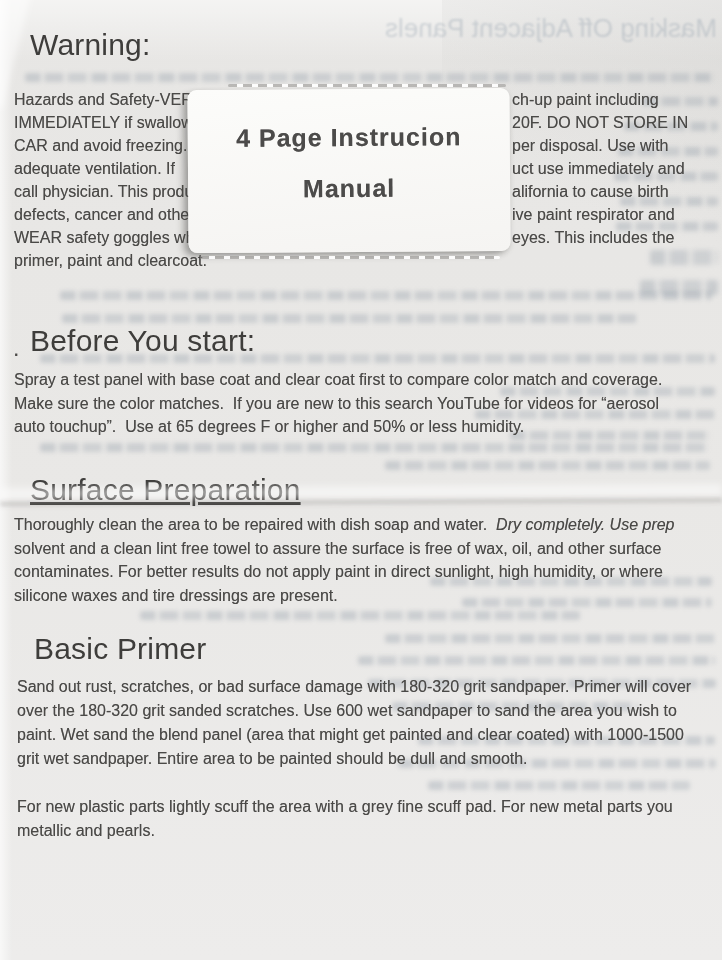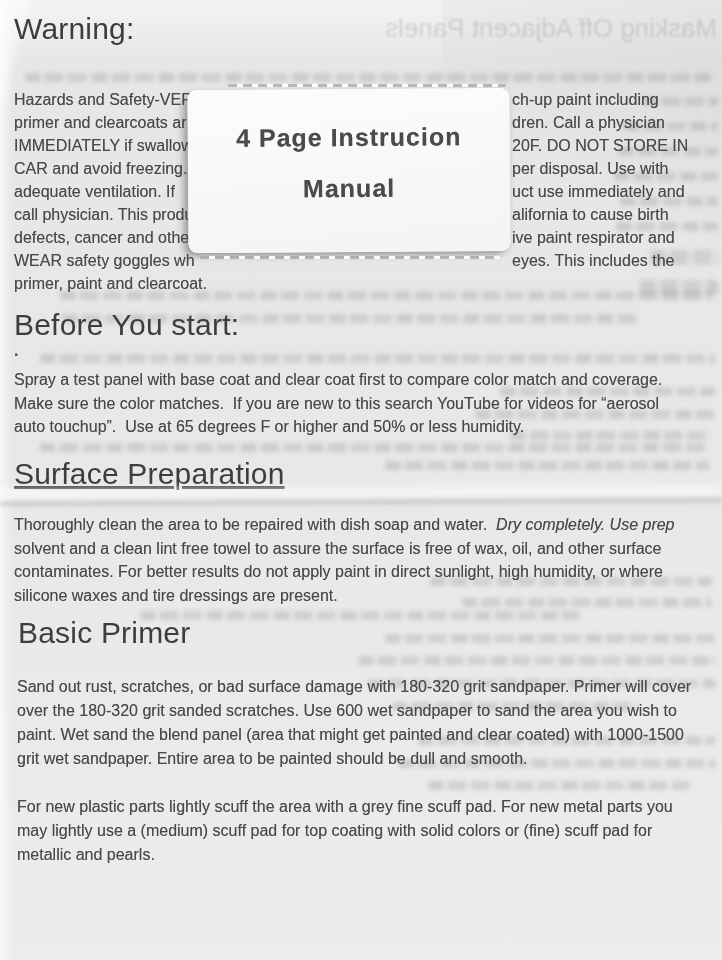--- a/index.html
+++ b/index.html
@@ -25,21 +25,21 @@
   .bleed{position:absolute;height:9px;border-radius:3px;filter:blur(2px);
     background:repeating-linear-gradient(90deg,
       rgba(130,142,156,0.30) 0 15px, rgba(130,142,156,0.05) 15px 20px,
       rgba(130,142,156,0.27) 20px 38px, rgba(130,142,156,0.04) 38px 43px,
       rgba(130,142,156,0.25) 43px 61px, rgba(130,142,156,0.06) 61px 67px);}
   .bleed.big{height:15px;filter:blur(2.5px);}
   .bleed-heading{position:absolute;left:285px;top:13px;width:432px;
     font-size:26px;font-weight:400;color:#94a1ae;opacity:0.38;white-space:nowrap;
     transform:scaleX(-1);filter:blur(1.1px);}
   
-  .h{position:absolute;margin:0;font-size:30px;font-weight:400;color:#3e3d3b;letter-spacing:0.2px;}
+  .h{position:absolute;margin:16px;font-size:30px;font-weight:400;color:#3e3d3b;letter-spacing:0.2px;}
   .warning-h{left:14px;top:12px;}
   .bys-h{left:14px;top:308px;}
   .sp-h{left:14px;top:457px;text-decoration:underline;}
   .bs-h{left:18px;top:616px;}
   .para{position:absolute;left:14px;font-size:16px;line-height:23.5px;
     text-shadow:0 0 0.5px rgba(74,73,71,0.55);}
   .pl{white-space:pre;}
   .it{font-style:italic;}
   .warning-para{top:88px;width:704px;line-height:23px;}
   .warn-line{position:relative;height:23px;white-space:nowrap;}
@@ -99,24 +99,20 @@
   <div class="bleed" style="left:398px;top:759px;width:318px;"></div>
   <div class="bleed" style="left:428px;top:781px;width:262px;"></div>
 
   <h1 class="h warning-h">Warning:</h1>
   <div class="para warning-para">
     <div class="warn-line">
       <span class="wl">Hazards and Safety-VERY</span>
       <span class="wr">ch-up paint including</span>
     </div>
     <div class="warn-line">
-      <span class="wl">primer and clearcoats ar</span>
-      <span class="wr">dren. Call a physician</span>
-    </div>
-    <div class="warn-line">
       <span class="wl">IMMEDIATELY if swallow</span>
       <span class="wr">20F. DO NOT STORE IN</span>
     </div>
     <div class="warn-line">
       <span class="wl">CAR and avoid freezing.</span>
       <span class="wr">per disposal. Use with</span>
     </div>
     <div class="warn-line">
       <span class="wl">adequate ventilation. If</span>
       <span class="wr">uct use immediately and</span>
@@ -164,19 +160,18 @@
 
   <h1 class="h bs-h">Basic Primer</h1>
   <div class="para bs-p1">
     <div class="pl">Sand out rust, scratches, or bad surface damage with 180-320 grit sandpaper. Primer will cover</div>
     <div class="pl">over the 180-320 grit sanded scratches. Use 600 wet sandpaper to sand the area you wish to</div>
     <div class="pl">paint. Wet sand the blend panel (area that might get painted and clear coated) with 1000-1500</div>
     <div class="pl">grit wet sandpaper. Entire area to be painted should be dull and smooth.</div>
   </div>
   <div class="para bs-p2">
     <div class="pl">For new plastic parts lightly scuff the area with a grey fine scuff pad. For new metal parts you</div>
-    <div class="pl">may lightly use a (medium) scuff pad for top coating with solid colors or (fine) scuff pad for</div>
     <div class="pl">metallic and pearls.</div>
   </div>
 
   <div class="fold-light"></div>
   <div class="fold-shadow"></div>
 </div>
 
 </body></html>

